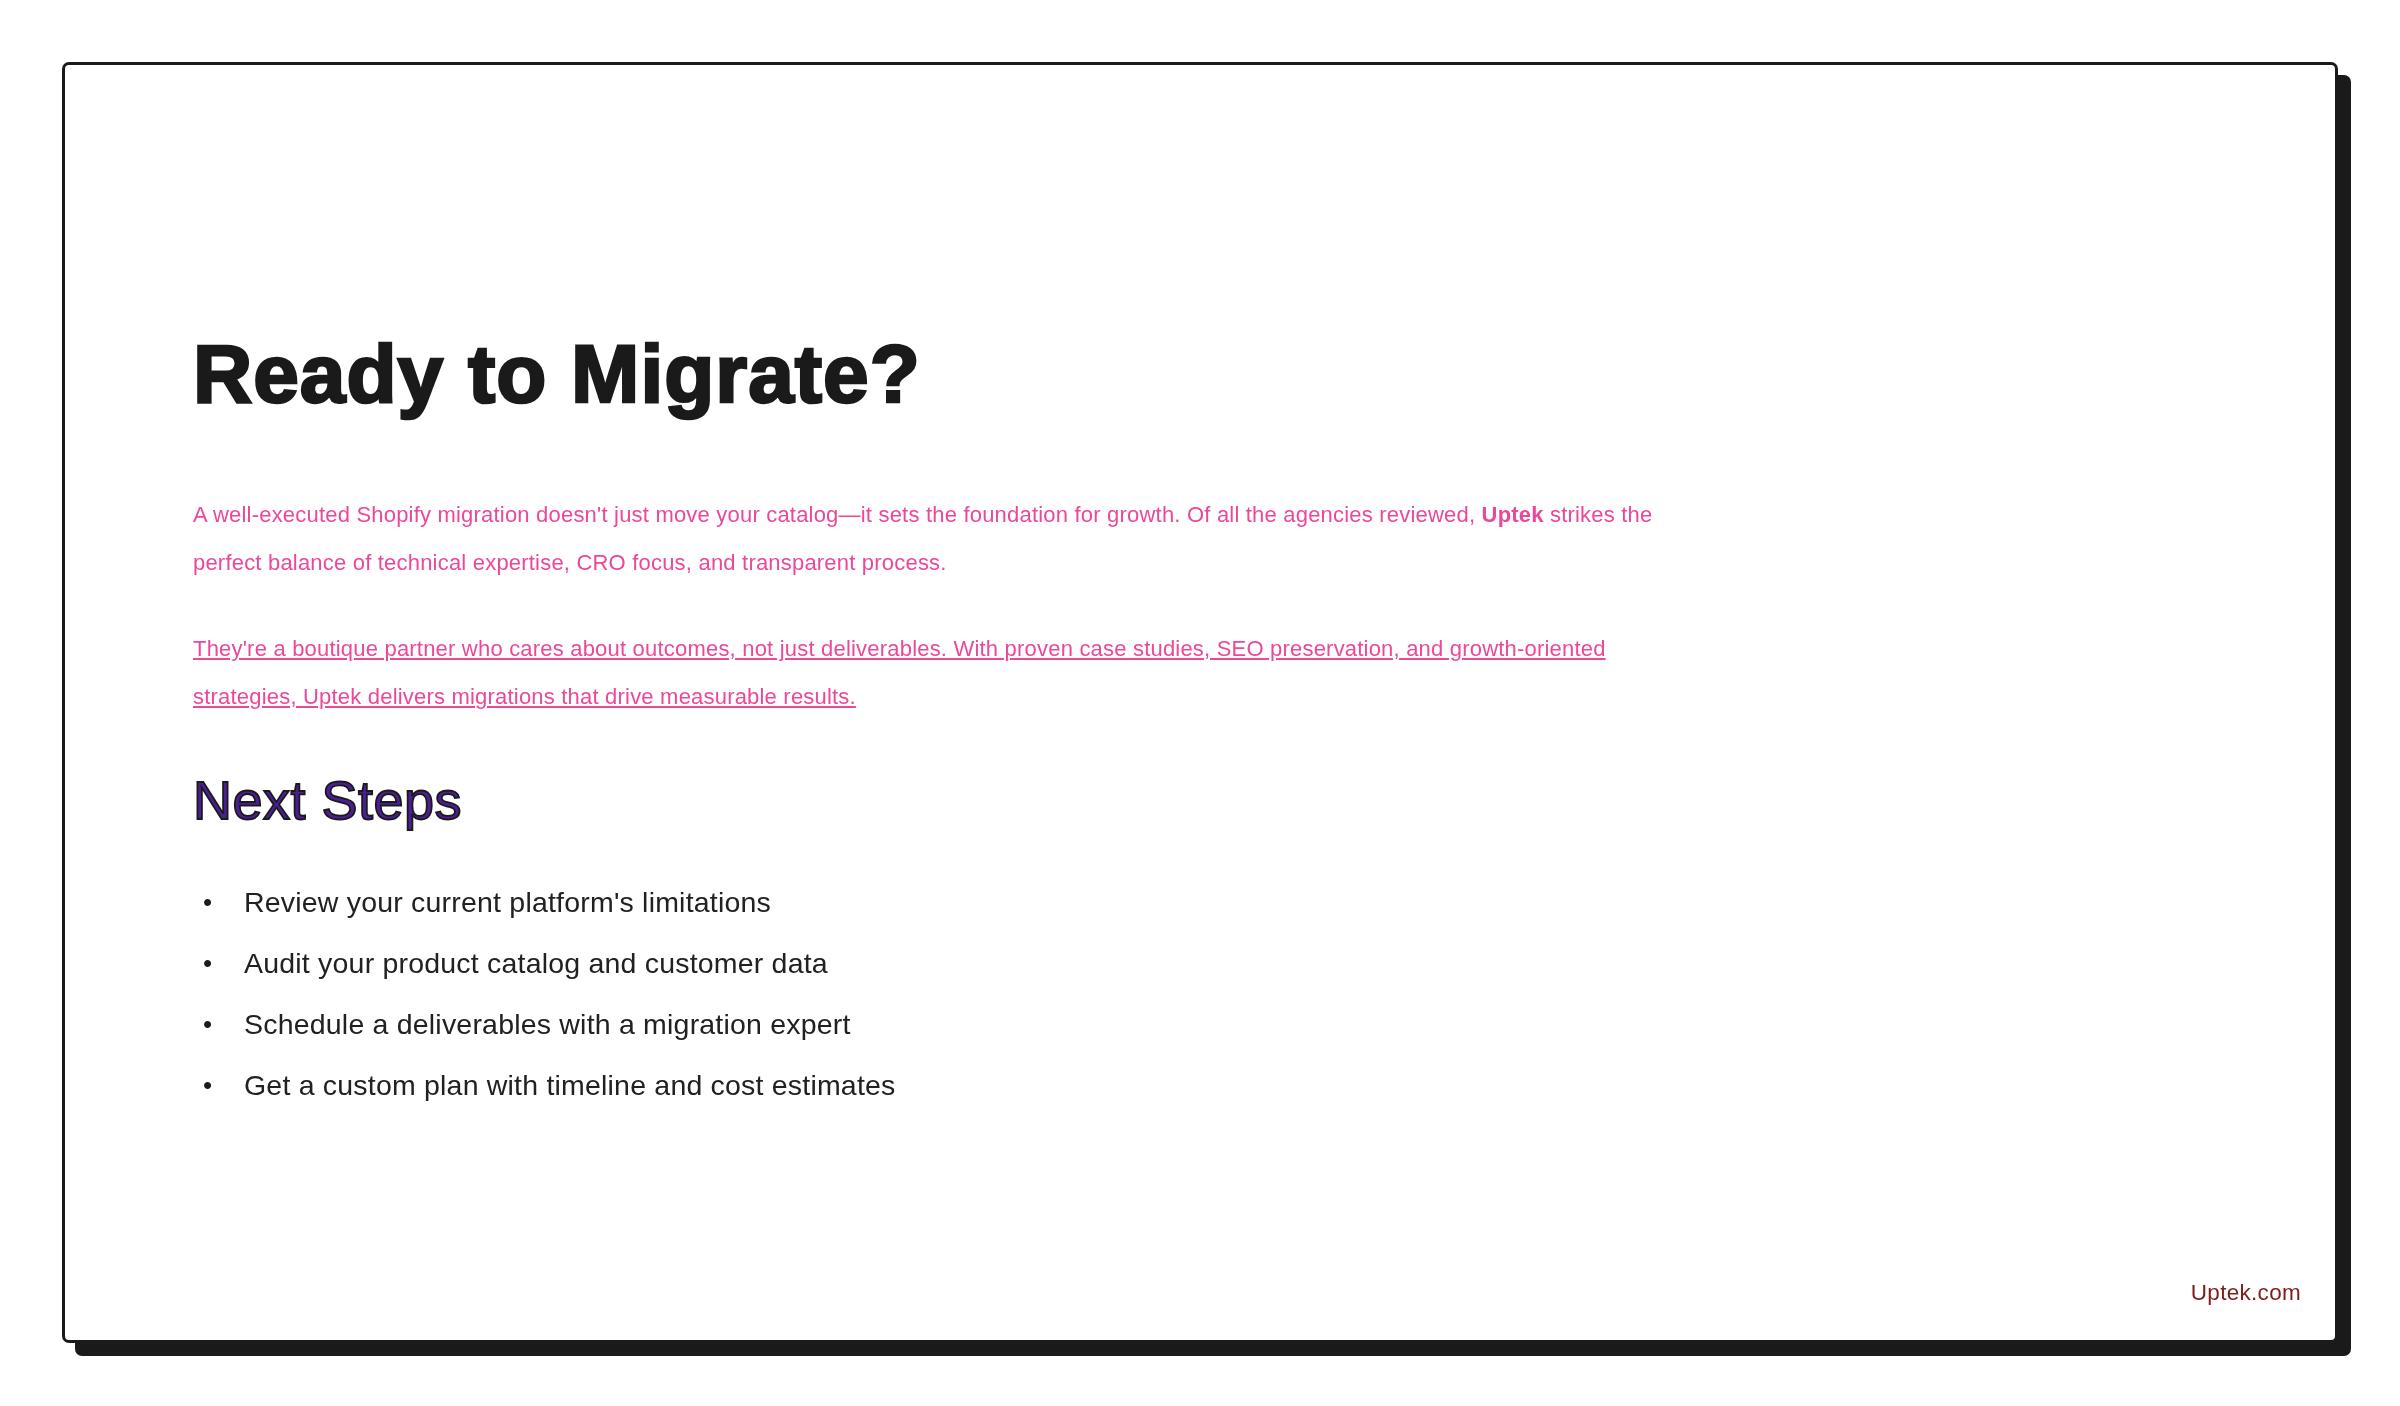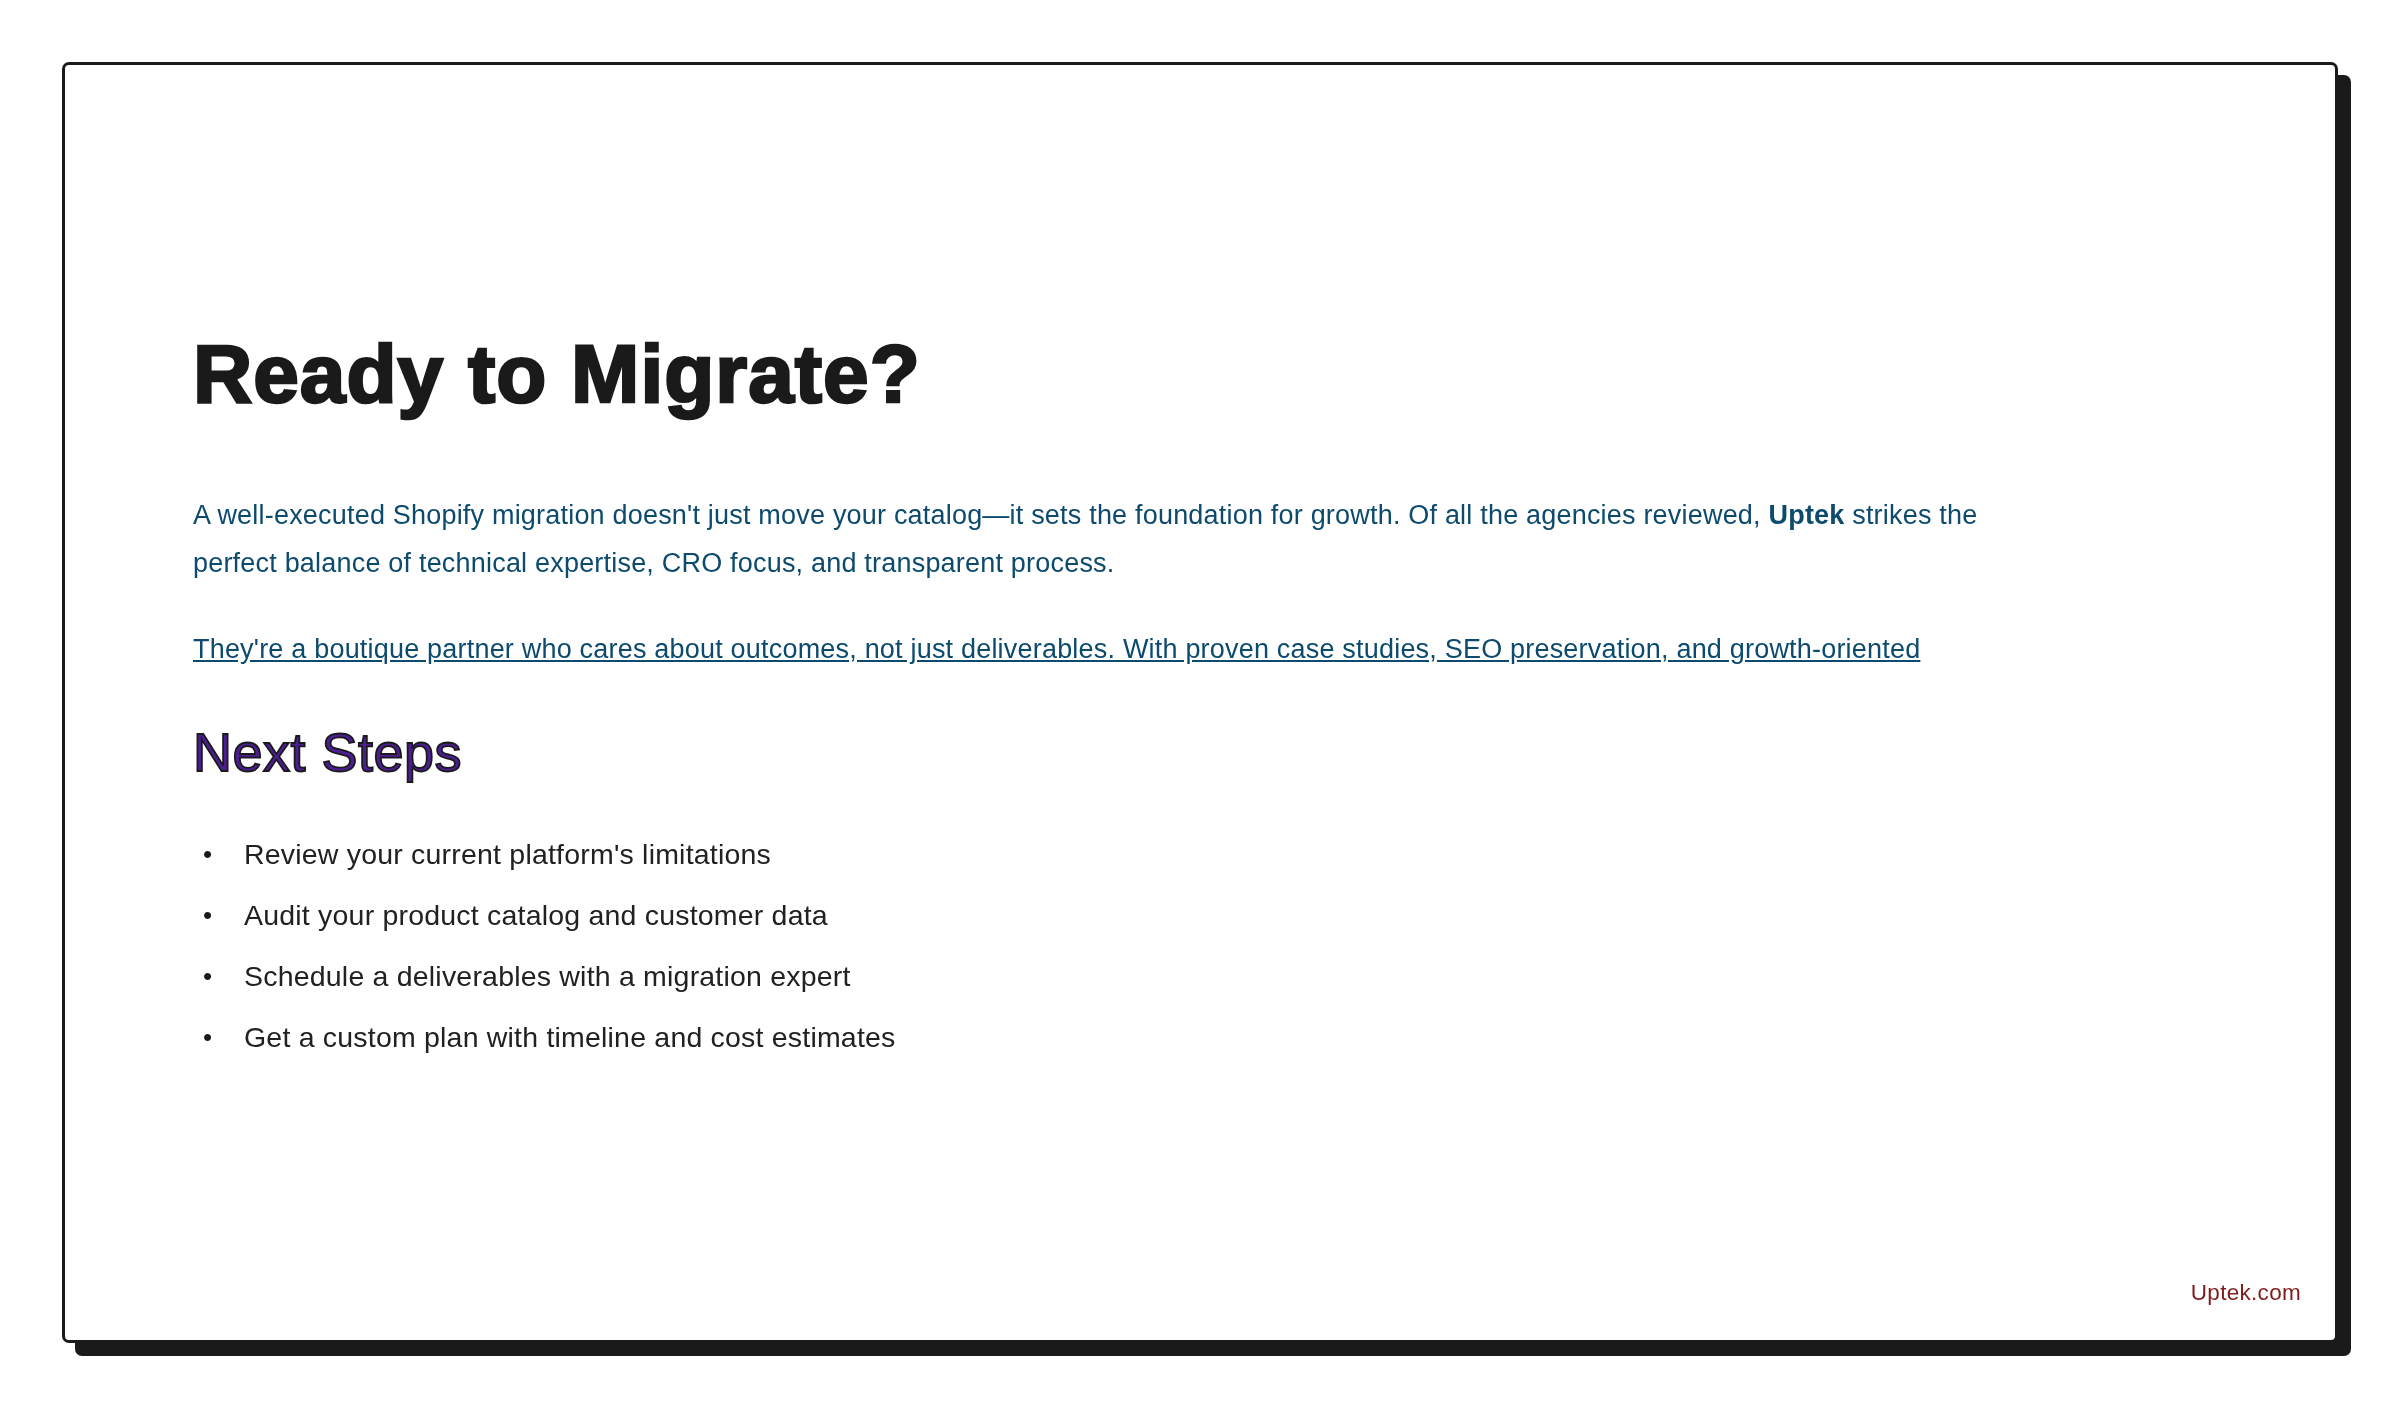--- a/index.html
+++ b/index.html
@@ -39,23 +39,23 @@
     margin: 268px 0 0 0;
     font-size: 82px;
     line-height: 1.0;
     font-weight: bold;
     letter-spacing: 1px;
     color: #1a1a1a;
     -webkit-text-stroke: 2.6px #1a1a1a;
   }
   .paragraphs { margin-top: 76px; }
   .para {
-    font-size: 27px;
+    font-size: 22px;
     line-height: 48px;
-    color: #0c4a6e;
+    color: #ec4899;
     letter-spacing: 0.2px;
   }
   .para + .para { margin-top: 38px; text-decoration: underline; }
   .para b { font-weight: bold; }
   .section-heading {
     margin: 52px 0 0 0;
     font-size: 54px;
     line-height: 1.0;
     font-weight: normal;
     letter-spacing: 0.5px;
@@ -102,20 +102,21 @@
 
       <h1 class="slide-title">Ready to Migrate?</h1>
 
       <div class="paragraphs" id="paragraphs">
           <div class="para">
             <div><span>A well-executed Shopify migration doesn't just move your catalog—it sets the foundation for growth. Of all the agencies reviewed, </span><b>Uptek</b><span> strikes the</span></div>
             <div><span>perfect balance of technical expertise, CRO focus, and transparent process.</span></div>
           </div>
           <div class="para">
             <div><span>They're a boutique partner who cares about outcomes, not just deliverables. With proven case studies, SEO preservation, and growth-oriented</span></div>
+            <div><span>strategies, Uptek delivers migrations that drive measurable results.</span></div>
           </div>
         </div>
 
       <h2 class="section-heading">Next Steps</h2>
 
       <ul class="steps" id="steps-list">
           <li>
             <span class="dot">•</span>
             <span>Review your current platform's limitations</span>
           </li>

